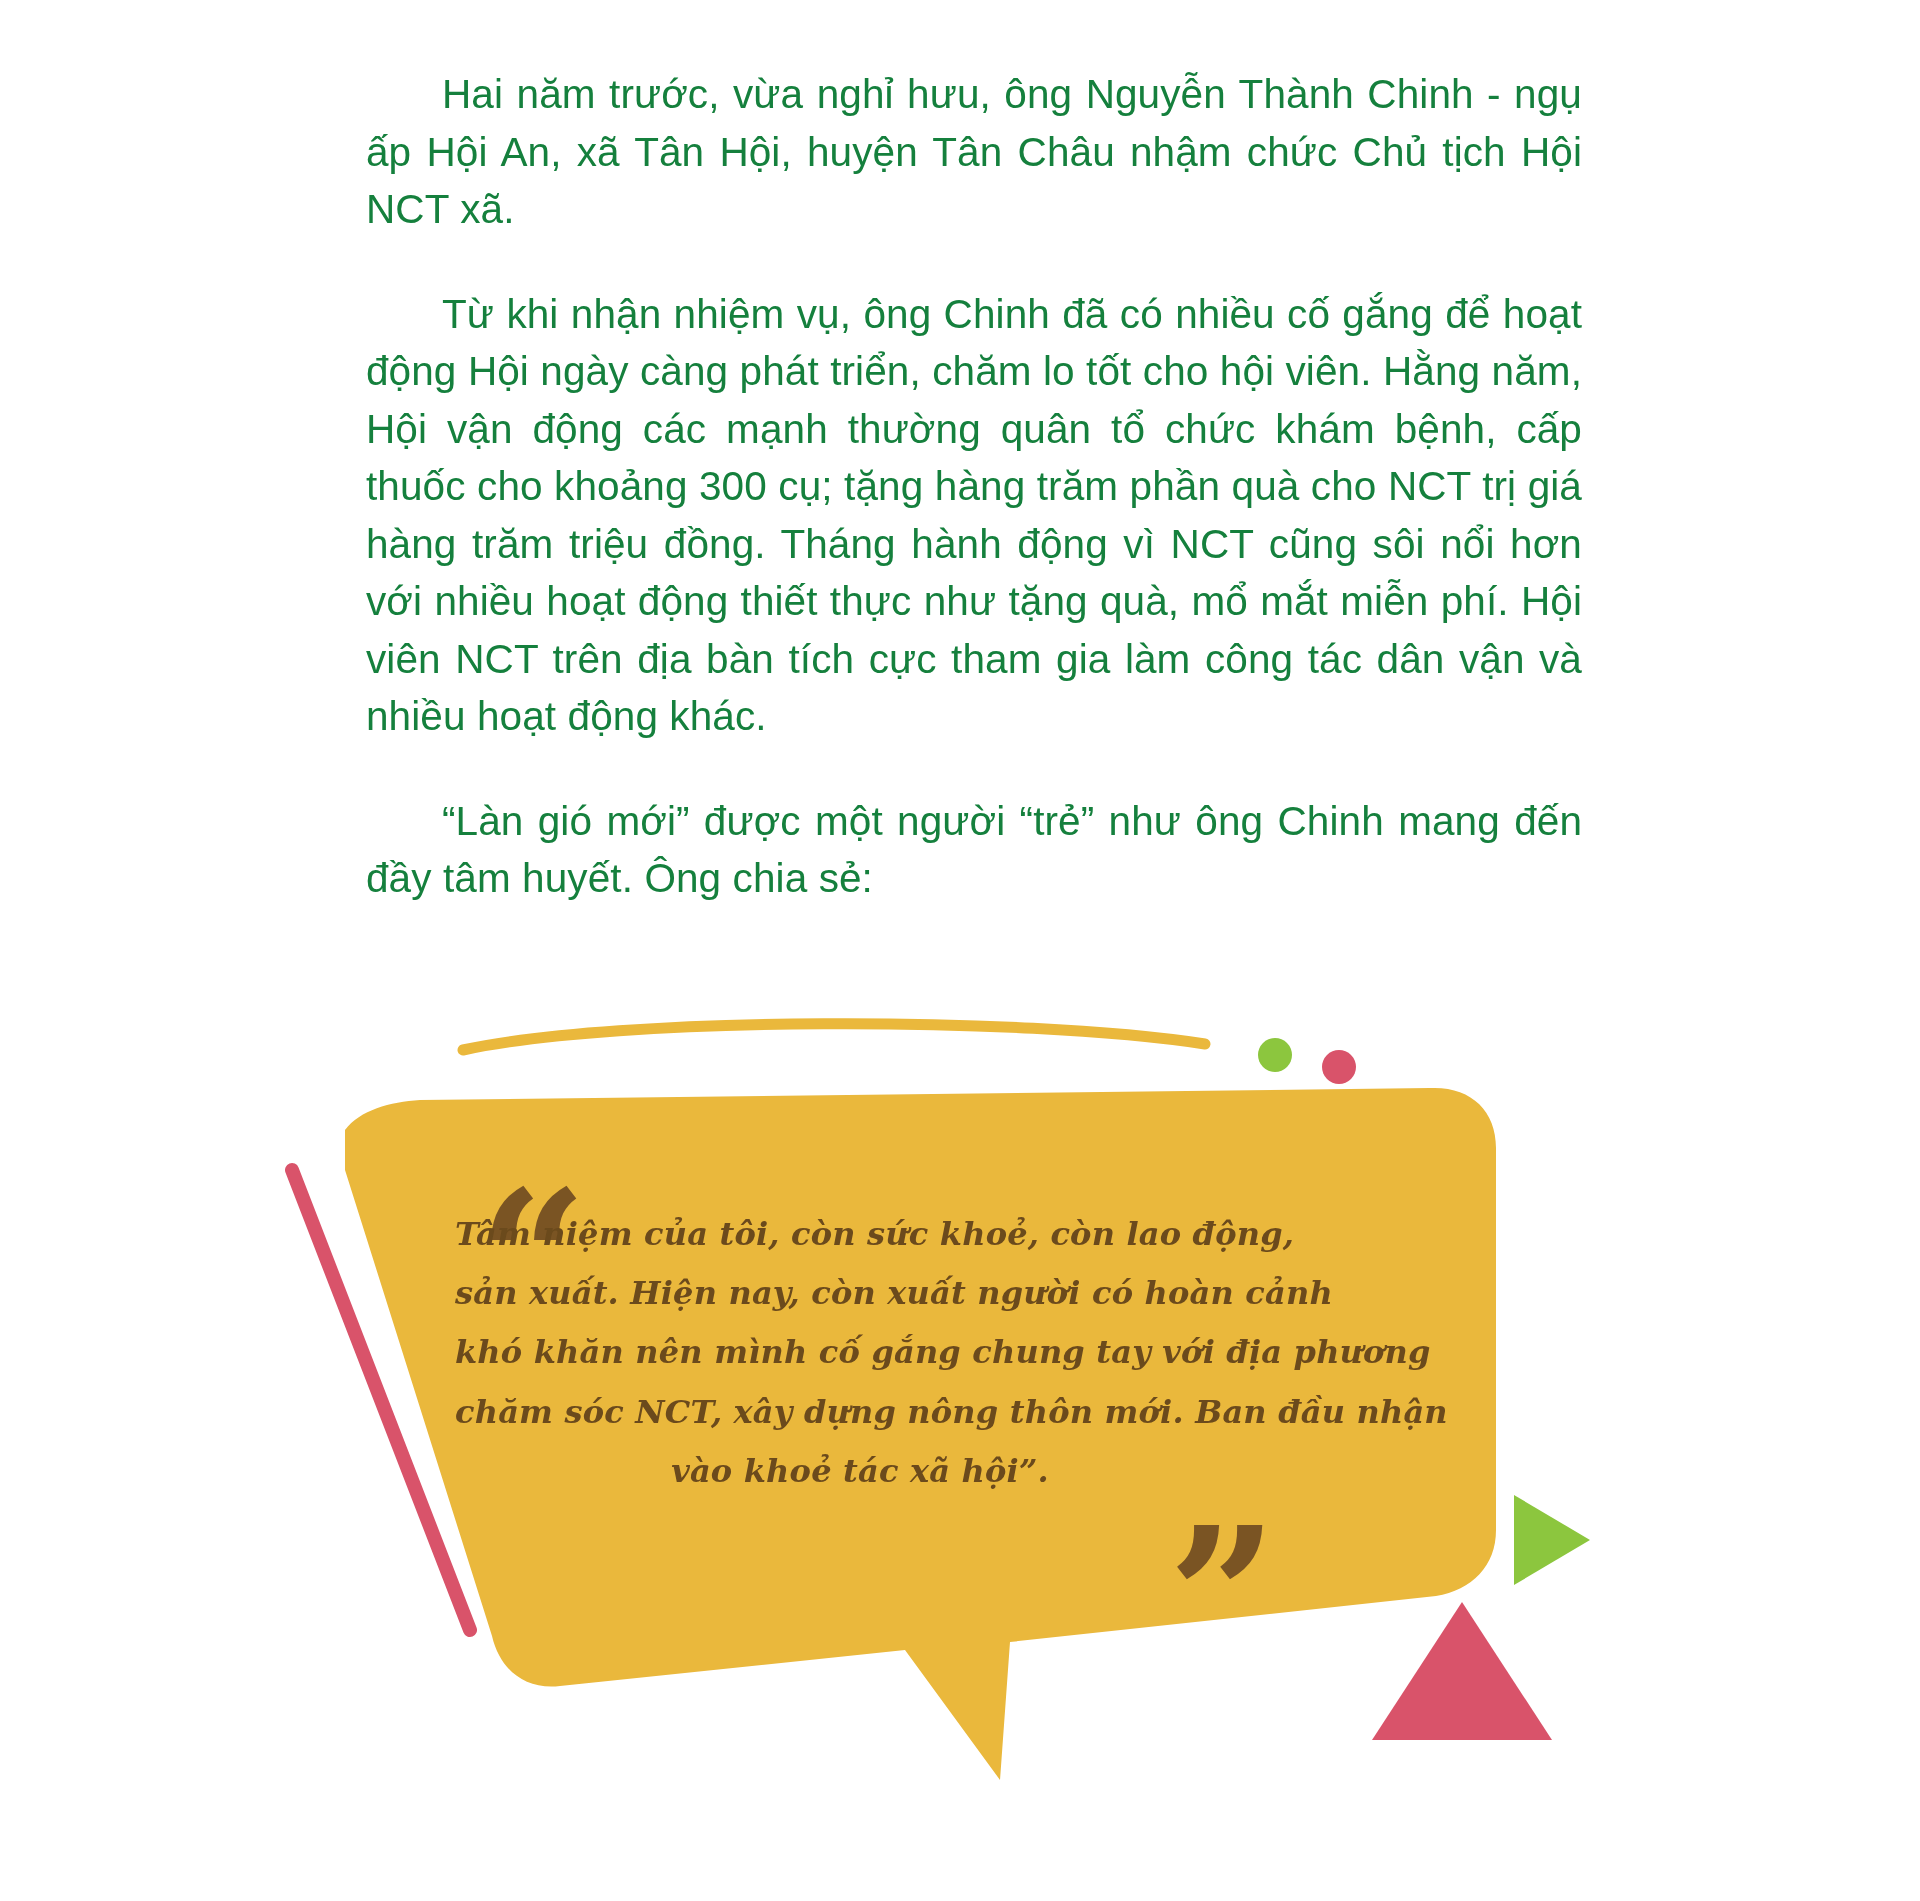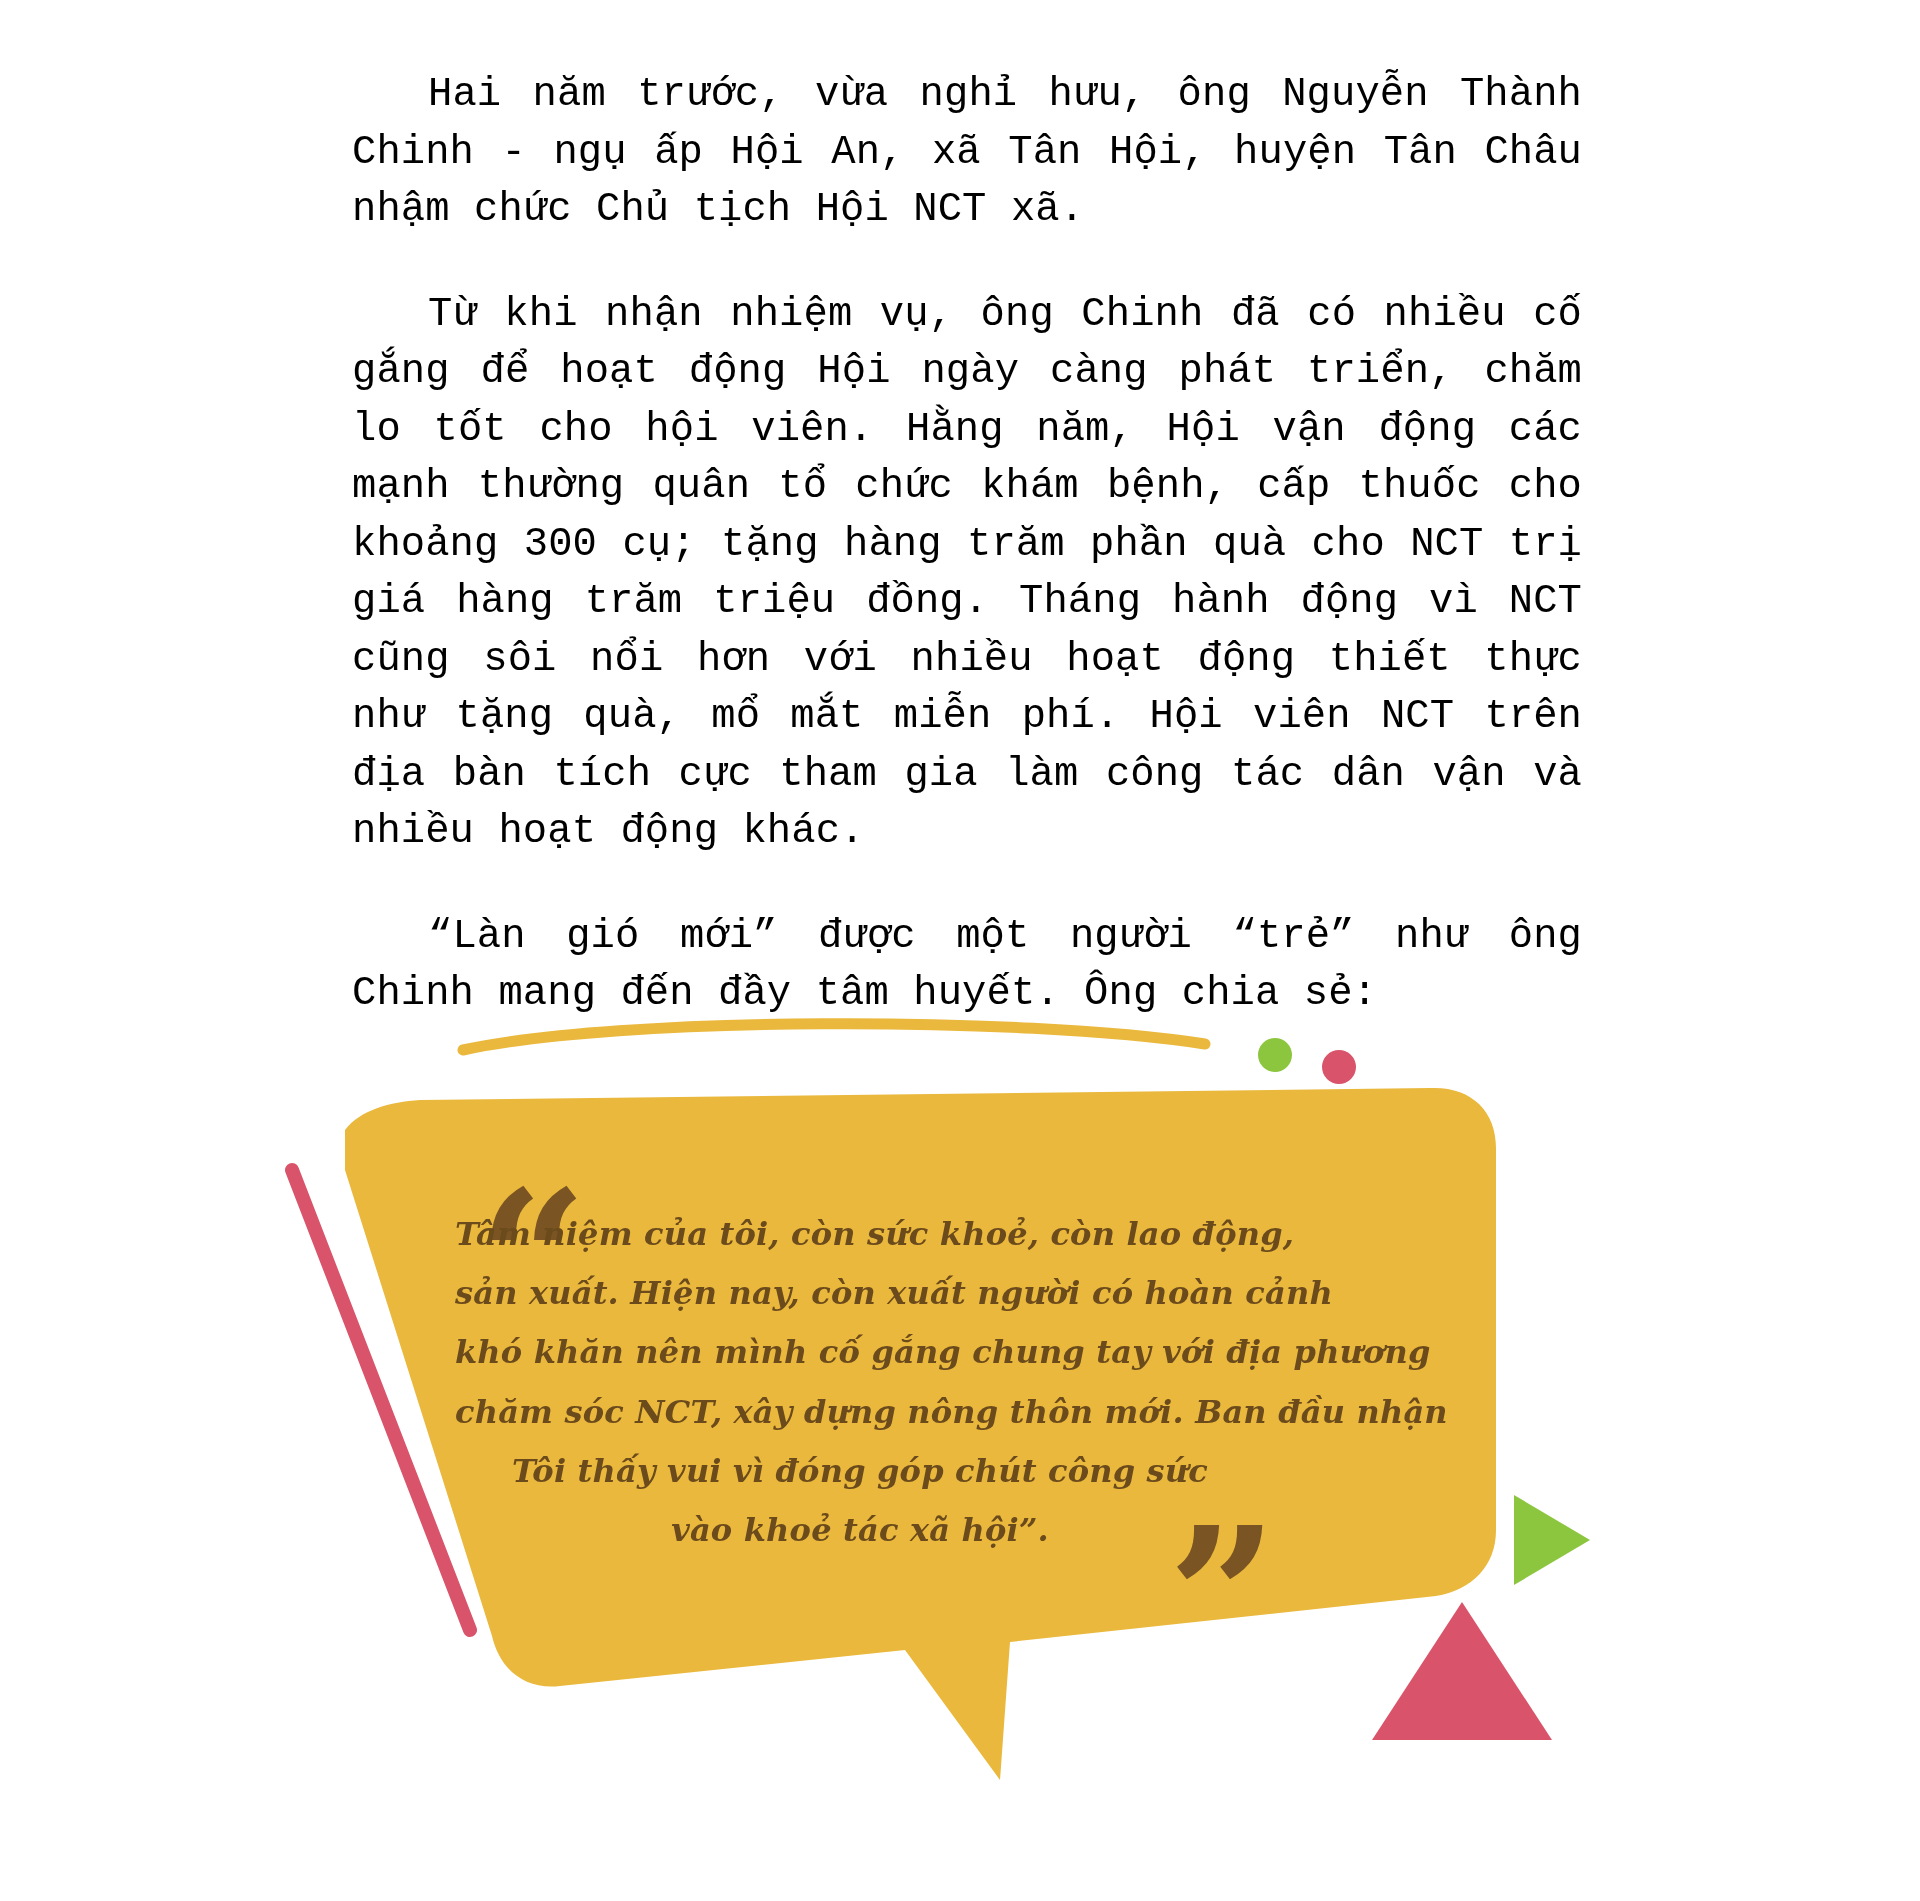--- a/index.html
+++ b/index.html
@@ -23,27 +23,27 @@
   }
 
   
   .article {
     position: absolute;
     left: 352px;
     top: 66px;
     width: 1230px;
   }
   .para {
-    font-family: Liberation Mono, monospace;
+    font-family: Liberation Sans, sans-serif;
     font-size: 40.5px;
     line-height: 1.42;
-    color: #000000;
+    color: #15803d;
     text-align: justify;
     text-indent: 76px;
-    margin: 0 0 47px 0;
+    margin: 0 0 47px 14px;
     letter-spacing: 0.1px;
   }
   .para:last-child { margin-bottom: 0; }
 
   
   .quote-block {
     position: absolute;
     left: 0;
     top: 1010px;
     width: 1920px;
@@ -133,20 +133,19 @@
       <path d="M1462 592 L 1552 730 L 1372 730 Z" fill="#d9536a"></path>
     </svg>
 
     <span class="qmark qmark-open">“</span>
 
     <div class="quote-text">
       <span class="line">Tâm niệm của tôi, còn sức khoẻ, còn lao động,</span>
       <span class="line">sản xuất. Hiện nay, còn xuất người có hoàn cảnh</span>
       <span class="line">khó khăn nên mình cố gắng chung tay với địa phương</span>
       <span class="line">chăm sóc NCT, xây dựng nông thôn mới. Ban đầu nhận</span>
-      <span class="line">Tôi thấy vui vì đóng góp chút công sức</span>
       <span class="line">vào khoẻ tác xã hội”.</span>
     </div>
 
     <span class="qmark qmark-close">”</span>
   </div>
 
 </div>
 
 </body></html>

